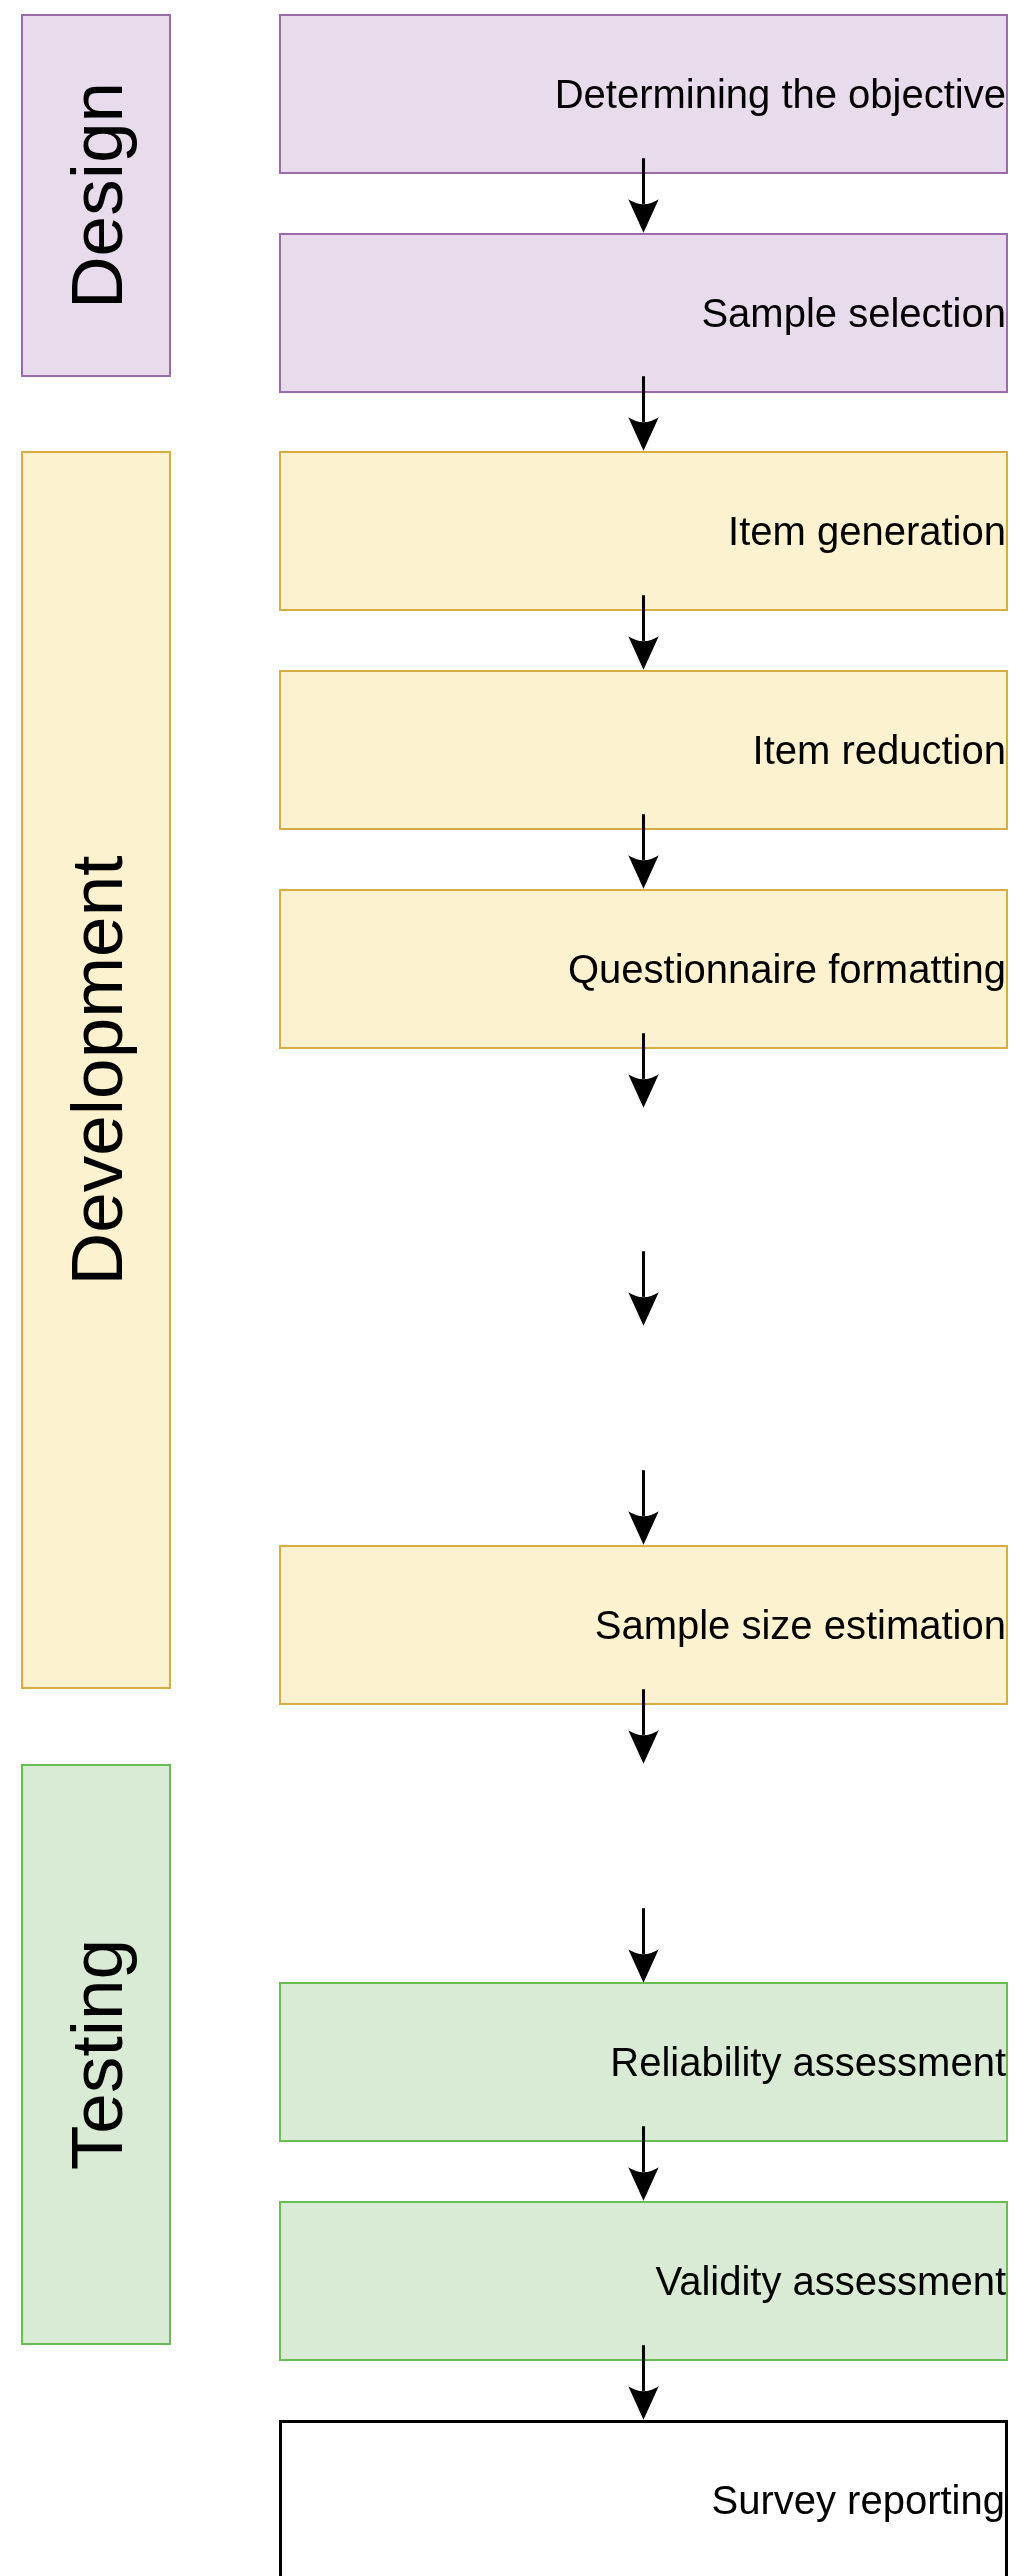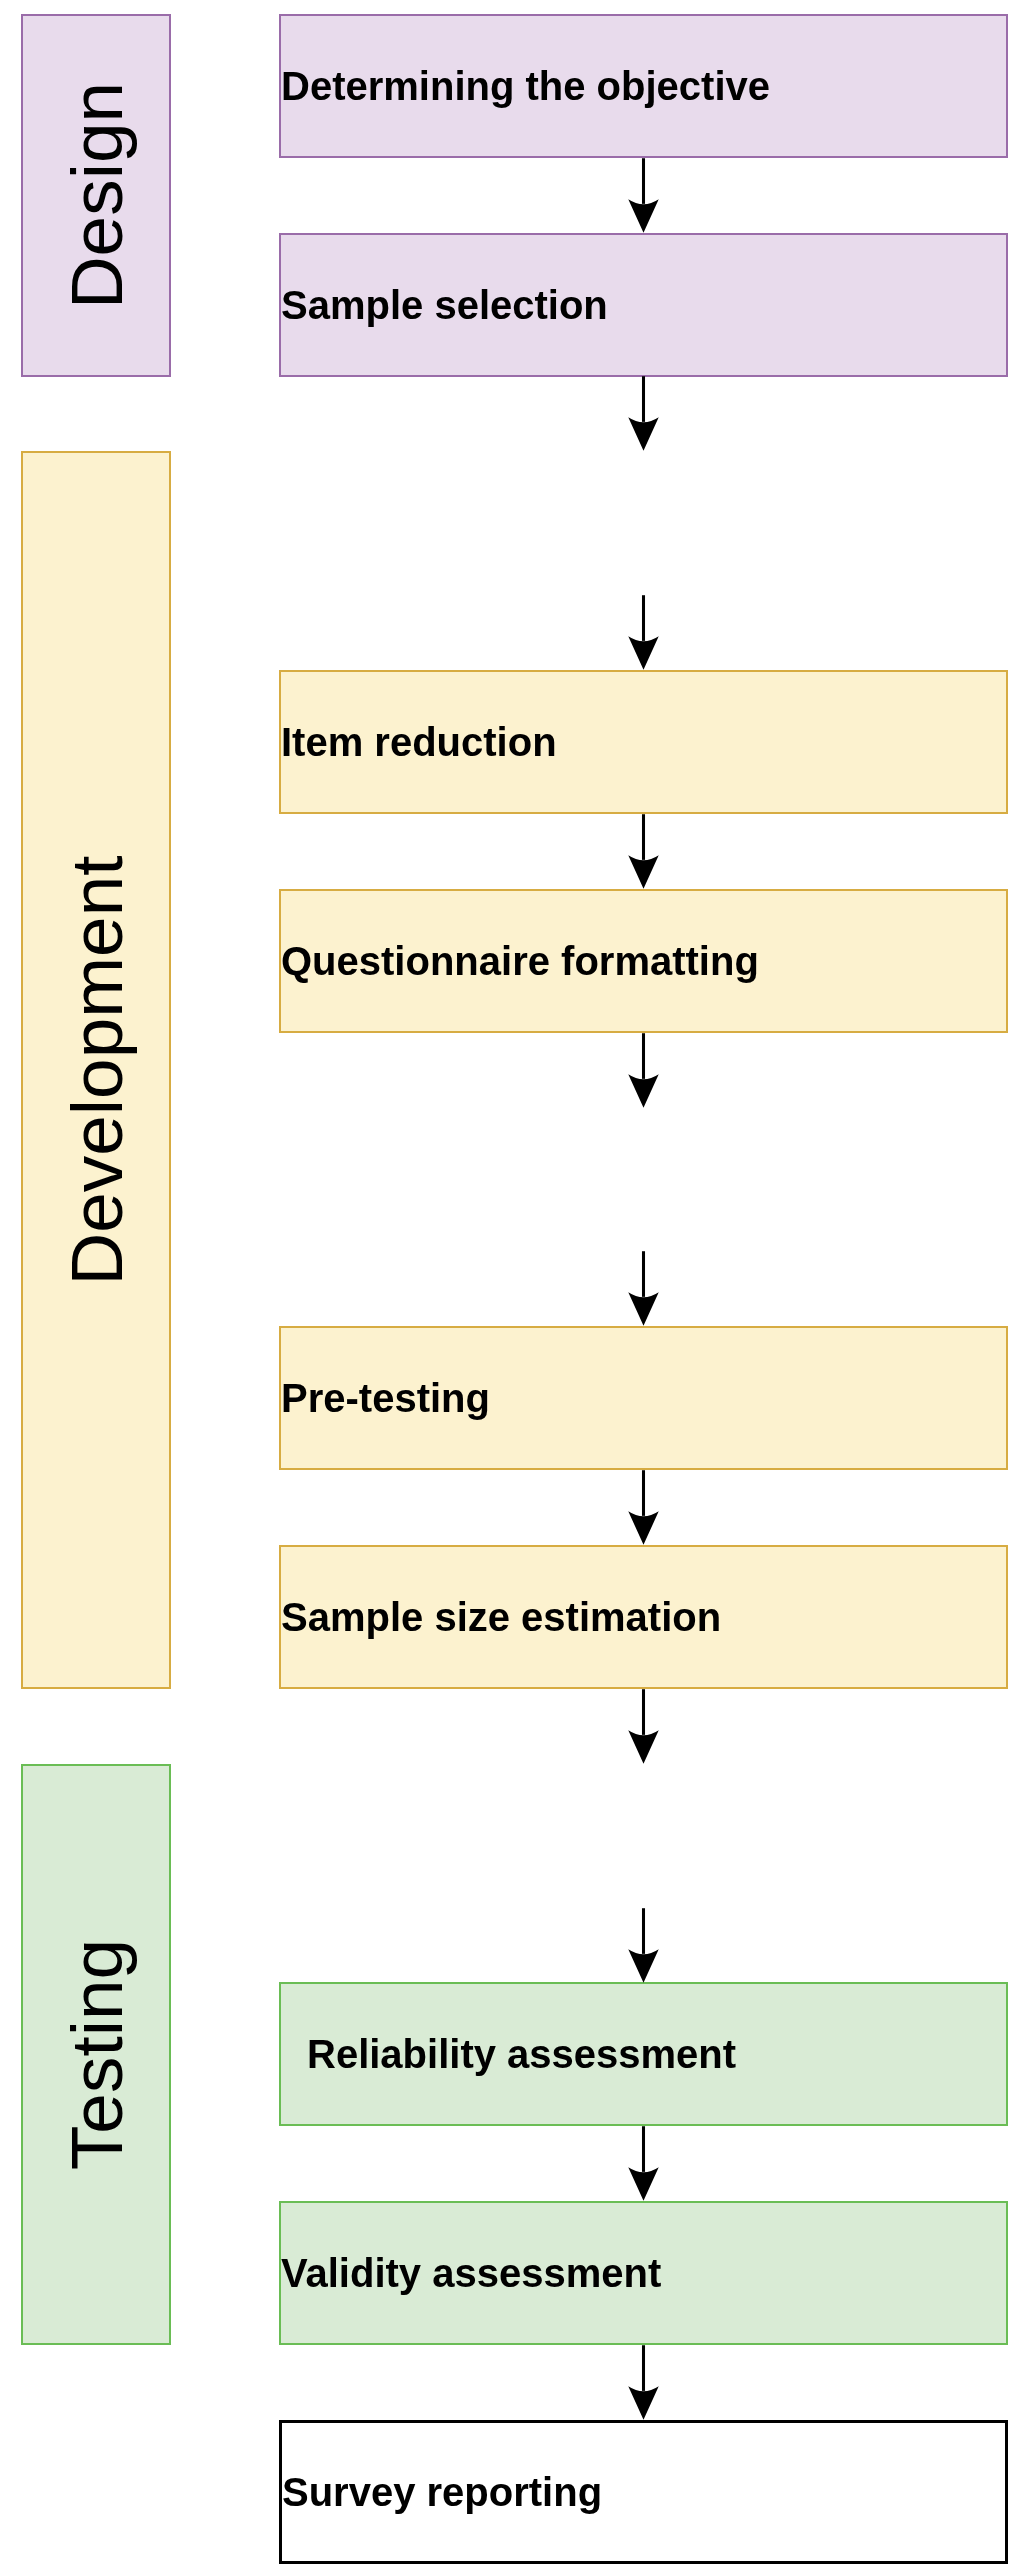--- a/index.html
+++ b/index.html
@@ -33,25 +33,24 @@
     font-size: 73px;
     line-height: 1;
     color: #000000;
   }
 
   
   .step {
     position: absolute;
     left: 279px;
     width: 729px;
-    height: 144px;
+    height: 160px;
     display: flex;
     align-items: center;
-    justify-content: flex-start;
-    font-weight: bold;
+    justify-content: flex-end;
   }
   .step-label {
     font-size: 40px;
     line-height: 1.1;
     text-align: center;
     color: #000000;
   }
 
   
   .purple { background: #e8dbec; border: 2.3px solid #9a6ca9; }
@@ -82,28 +81,28 @@
   <div class="phase green" style="top:1764px; height:581px;">
     <span class="phase-label">Testing</span>
   </div>
 
   <div class="step purple" style="top:13.8px;">
     <span class="step-label">Determining the objective</span>
   </div>
   <div class="step purple" style="top:233px;">
     <span class="step-label">Sample selection</span>
   </div>
+  <div class="step yellow" style="top:451px;">
+    <span class="step-label">Item generation</span>
+  </div>
   <div class="step yellow" style="top:670px;">
     <span class="step-label">Item reduction</span>
   </div>
   <div class="step yellow" style="top:889px;">
     <span class="step-label">Questionnaire formatting</span>
-  </div>
-  <div class="step yellow" style="top:1326px;">
-    <span class="step-label">Pre-testing</span>
   </div>
   <div class="step yellow" style="top:1545px;">
     <span class="step-label">Sample size estimation</span>
   </div>
   <div class="step green" style="top:1982px;padding-left:26px;">
     <span class="step-label">Reliability assessment</span>
   </div>
   <div class="step final" style="top:2420px;">
     <span class="step-label">Survey reporting</span>
   </div>

